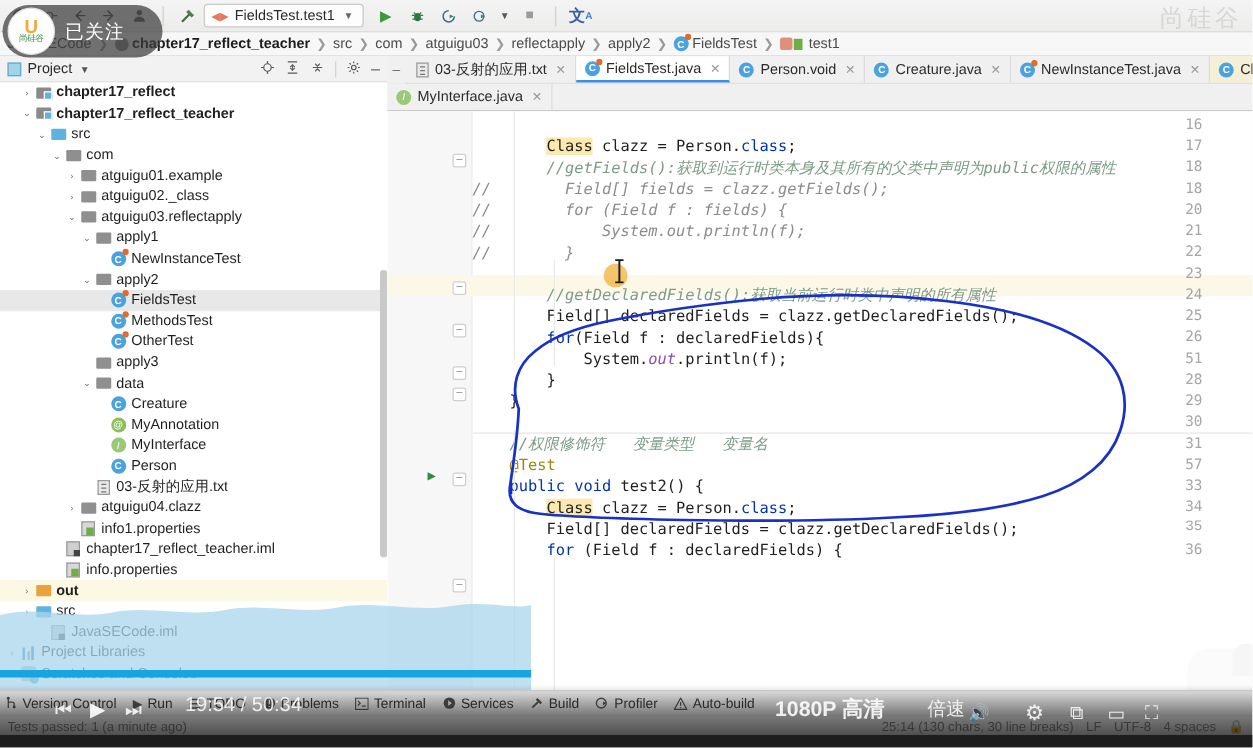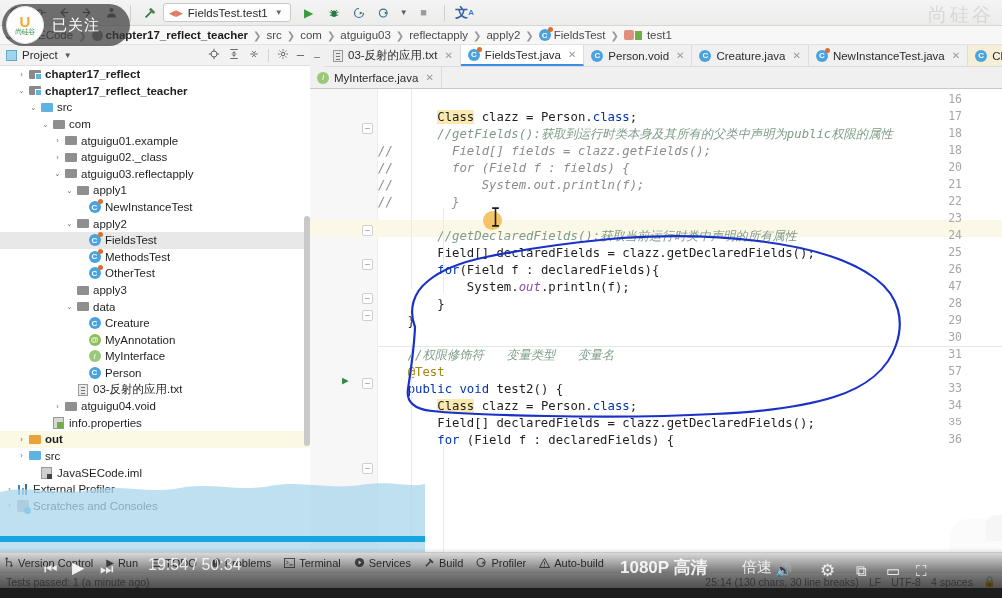--- a/index.html
+++ b/index.html
@@ -577,21 +577,35 @@
           <span class="ico">
             <span class="txtf"></span>
           </span>
           <span class="lbl">03-反射的应用.txt</span>
         </div>
         <div class="row" style="padding-left: 52px;">
           <span class="arrow">›</span>
           <span class="ico">
             <span class="f-grey2"></span>
           </span>
-          <span class="lbl">atguigu04.void</span>
+          <span class="lbl">atguigu04.clazz</span>
+        </div>
+        <div class="row" style="padding-left: 52px;">
+          <span class="arrow"></span>
+          <span class="ico">
+            <span class="propf"></span>
+          </span>
+          <span class="lbl">info1.properties</span>
+        </div>
+        <div class="row" style="padding-left: 40px;">
+          <span class="arrow"></span>
+          <span class="ico">
+            <span class="imlf"></span>
+          </span>
+          <span class="lbl">chapter17_reflect_teacher.iml</span>
         </div>
         <div class="row" style="padding-left: 40px;">
           <span class="arrow"></span>
           <span class="ico">
             <span class="propf"></span>
           </span>
           <span class="lbl">info.properties</span>
         </div>
         <div class="row hl-out" style="padding-left: 16px;">
           <span class="arrow">›</span>
@@ -616,21 +630,21 @@
         </div>
         <div class="row" style="padding-left: 4px;">
           <span class="arrow">›</span>
           <span class="ico">
             <span class="extlib">
               <i></i>
               <i></i>
               <i></i>
             </span>
           </span>
-          <span class="lbl">External Profiler</span>
+          <span class="lbl">Project Libraries</span>
         </div>
         <div class="row" style="padding-left: 4px;">
           <span class="arrow">›</span>
           <span class="ico">
             <span class="scr"></span>
           </span>
           <span class="lbl">Scratches and Consoles</span>
         </div>
       </div>
     <div class="tree-scrollbar"></div>
@@ -707,21 +721,21 @@
           <div class="gutter-num" style="top: 20px;">17</div>
           <div class="gutter-num" style="top: 37px;">18</div>
           <div class="gutter-num" style="top: 54px;">18</div>
           <div class="gutter-num" style="top: 71px;">20</div>
           <div class="gutter-num" style="top: 88px;">21</div>
           <div class="gutter-num" style="top: 105px;">22</div>
           <div class="gutter-num" style="top: 122px;">23</div>
           <div class="gutter-num" style="top: 139px;">24</div>
           <div class="gutter-num" style="top: 156px;">25</div>
           <div class="gutter-num" style="top: 173px;">26</div>
-          <div class="gutter-num" style="top: 190px;">47</div>
+          <div class="gutter-num" style="top: 190px;">51</div>
           <div class="gutter-num" style="top: 207px;">28</div>
           <div class="gutter-num" style="top: 224px;">29</div>
           <div class="gutter-num" style="top: 241px;">30</div>
           <div class="gutter-num" style="top: 258px;">31</div>
           <div class="gutter-num" style="top: 275px;">57</div>
           <div class="gutter-num" style="top: 292px;">33</div>
           <div class="gutter-num" style="top: 309px;">34</div>
           <div class="gutter-num" style="top: 326px; font-family: Liberation Mono, monospace;">35</div>
           <div class="gutter-num" style="top: 343px;">36</div>
         </div>

